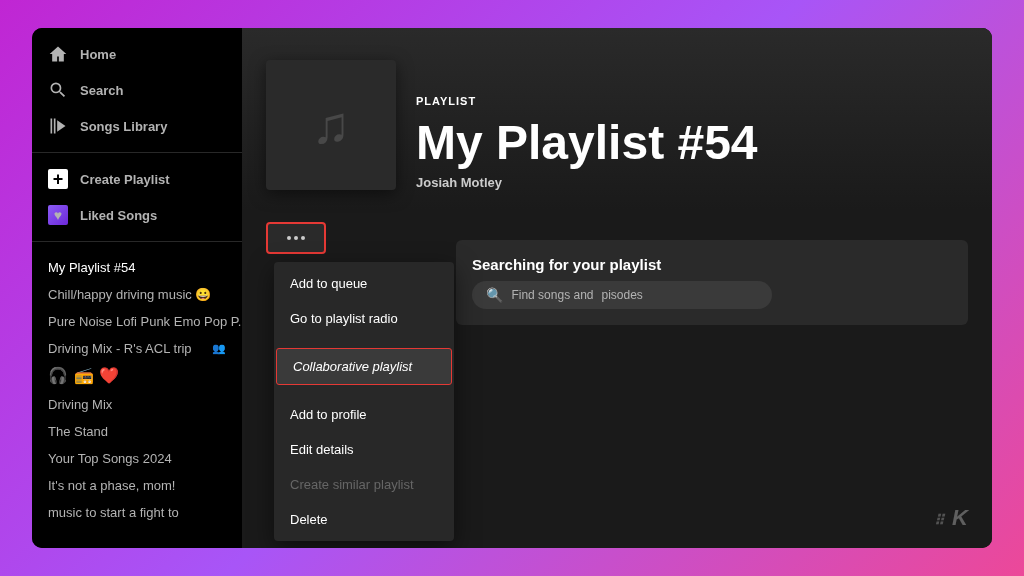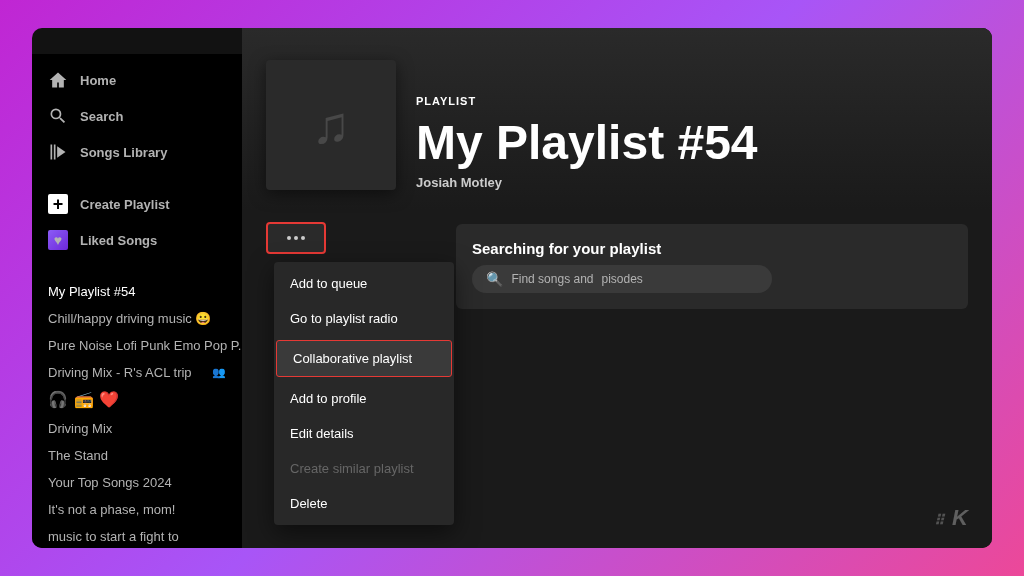--- a/index.html
+++ b/index.html
@@ -24,21 +24,20 @@
     }
     
     .sidebar {
       width: 210px;
       background: #000;
       display: flex;
       flex-direction: column;
       flex-shrink: 0;
       overflow-y: auto;
       overflow-x: hidden;
-      margin-top: 26px;
     }
     .sidebar::-webkit-scrollbar { width: 4px; }
     .sidebar::-webkit-scrollbar-thumb { background: #333; }
     .nav-section {
       padding: 8px 0 4px 0;
     }
     .nav-item {
       display: flex;
       align-items: center;
       gap: 12px;
@@ -222,33 +221,34 @@
     .context-menu-item {
       padding: 10px 16px;
       font-size: 13px;
       color: #fff;
       cursor: pointer;
       white-space: nowrap;
     }
     .context-menu-item.highlighted {
       background: #3a3a3a;
       border: 1.5px solid #e53935;
-      margin: 4px 2px;
+      margin: 12px 2px;
       border-radius: 3px;
       color: #fff;
+      font-style: italic;
     }
     .context-menu-item.disabled {
       color: #666;
       cursor: default;
     }
     .search-placeholder {
       background: #2a2a2a;
       padding: 20px 16px;
       border-radius: 6px;
-      margin-top: 2px;
+      margin-top: 18px;
     }
     .knowtechie-badge {
       position: absolute;
       bottom: 16px;
       right: 24px;
       color: rgba(255,255,255,0.15);
       font-size: 28px;
       font-weight: 900;
       font-style: italic;
     }

